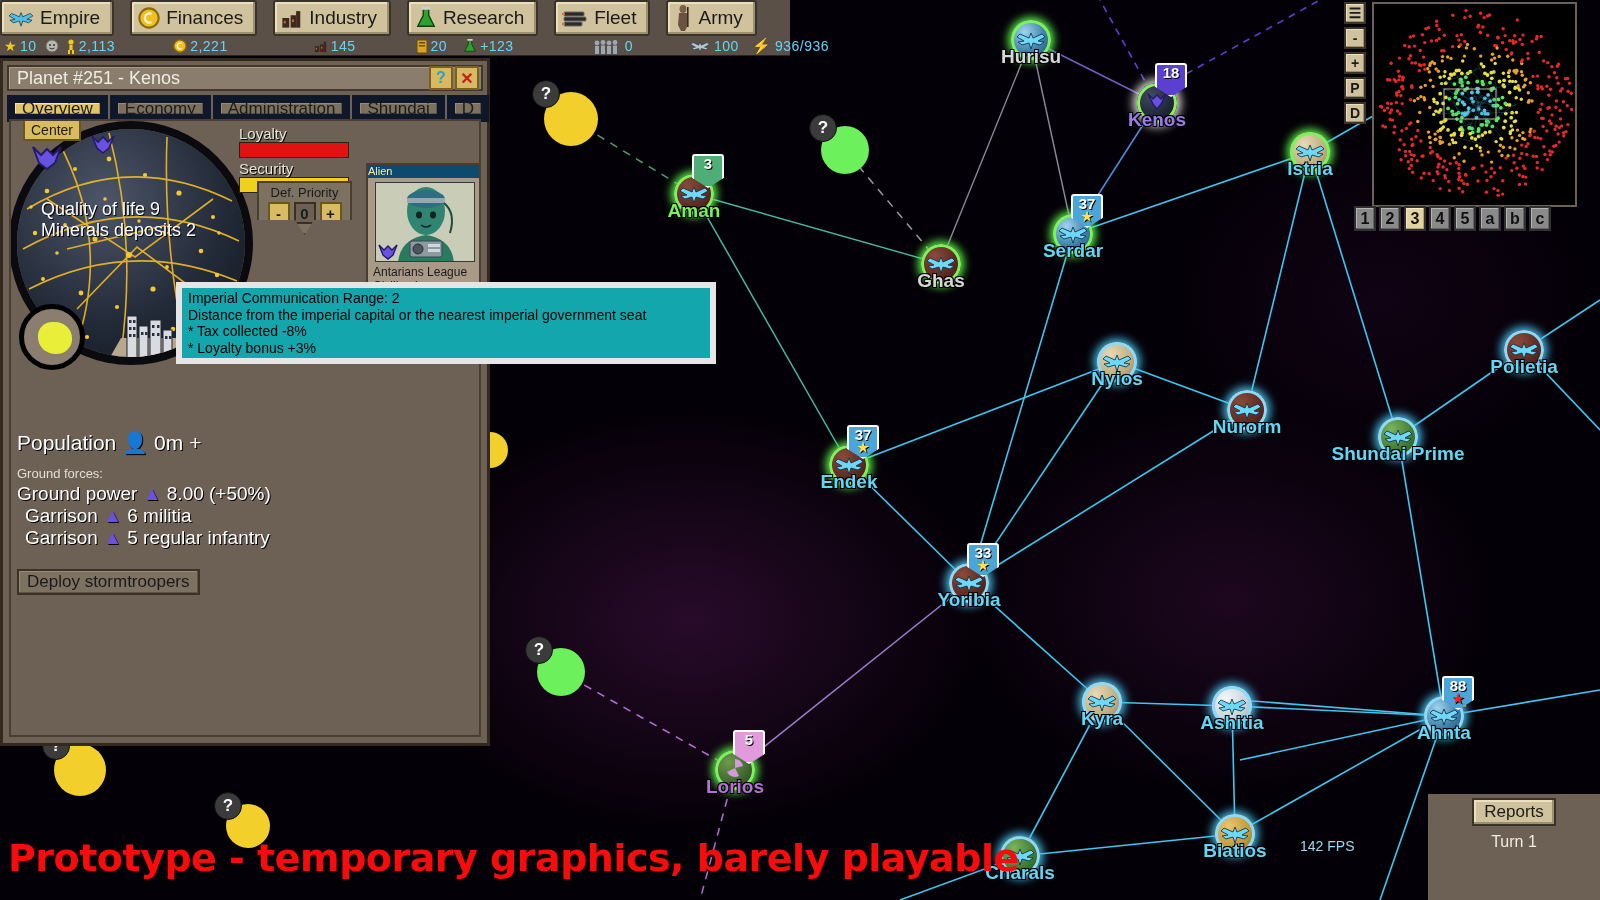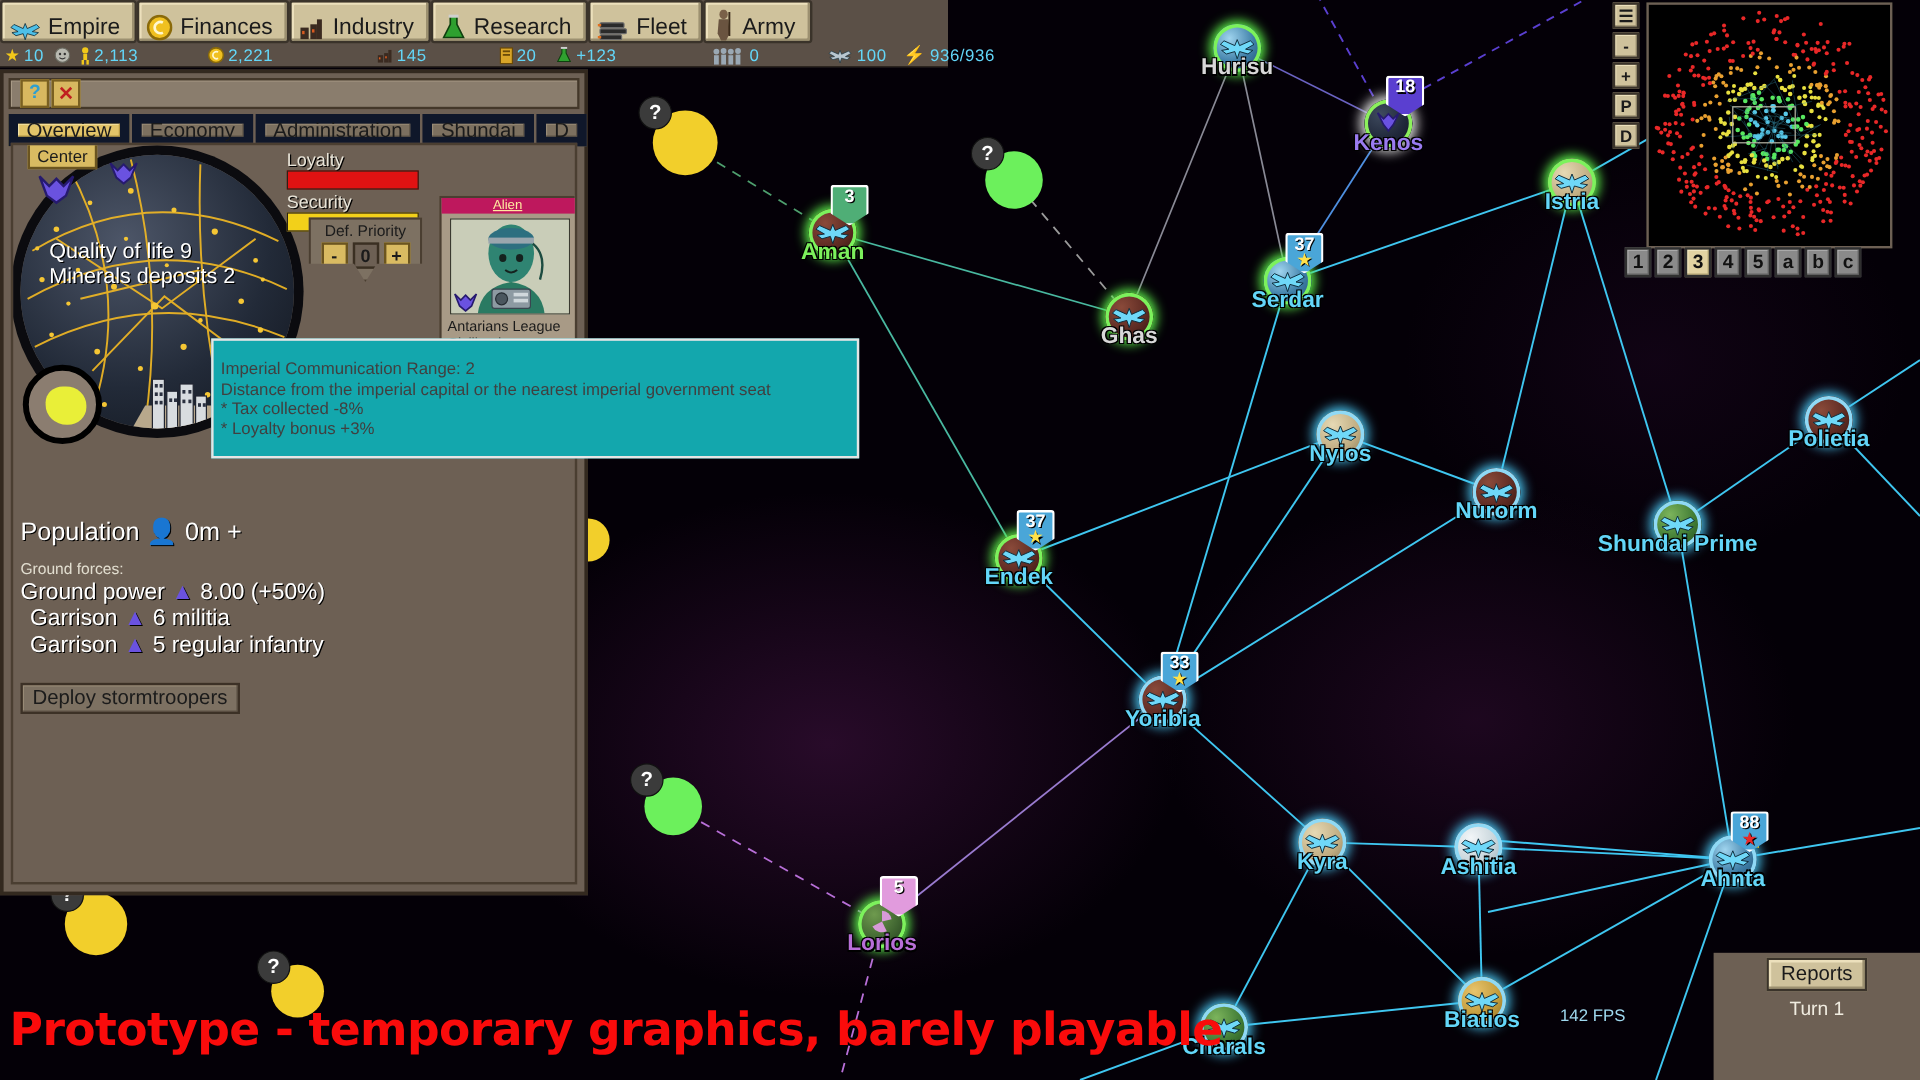--- a/index.html
+++ b/index.html
@@ -66,21 +66,21 @@
     align-items:center; justify-content:center;
     transform:translate(-50%,-50%);
   }
 
   
   #topbar { position:absolute; left:0; top:0; width:790px; height:56px;
             background:#5b5047; border-bottom:1px solid #2b241e; }
   .tabrow { display:flex; height:36px; }
   .toptab {
     height:36px; background:#cfc29c; border:2px solid #3a332a;
-    border-radius:3px; margin-right:0; display:flex; align-items:flex-end;
+    border-radius:3px; margin-right:16px; display:flex; align-items:center;
     gap:6px; padding:0 12px 0 6px; color:#1b1b1b; font-size:19px;
     box-shadow: inset -2px -2px 0 #9c9070, inset 2px 2px 0 #ece0bc;
   }
   .statrow { display:flex; height:20px; align-items:center;
              font-size:14px; color:#63d6f8; letter-spacing:0.5px; }
   .statgrp { display:flex; align-items:center; gap:3px; }
   .statgrp + .statgrp { margin-left:0; }
 
   
   #panel { position:absolute; left:0; top:58px; width:490px; height:688px;
@@ -125,34 +125,34 @@
 
   .defpri { position:absolute; left:246px; top:60px; width:95px; height:54px;
             background:#7d7162; border:2px solid #4a3e31;
             clip-path: polygon(0 0,100% 0,100% 72%,60% 72%,50% 100%,40% 72%,0 72%); }
   .sqbtn { width:22px;height:22px;background:#d9bb62;border:2px solid #6b5520;
            display:flex;align-items:center;justify-content:center;font-size:15px;color:#1b1b1b;font-weight:bold;}
   .sqbtn.dark { background:#6d6054; border-color:#3a2f22; color:#1b1b1b; }
 
   .racecard { position:absolute; left:355px; top:42px; width:118px; height:140px;
               background:#a89a86; border:2px solid #4a3e31; }
-  .alienbar { height:13px; background:#be185d; color:#ffe9a0; font-size:11px;
-              text-align:center; padding-right:4px; line-height:13px;text-decoration:underline; }
+  .alienbar { height:13px; background:#0c4a6e; color:#ffe9a0; font-size:11px;
+              text-align:left; padding-right:4px; line-height:13px; }
   .portrait { width:100px; height:80px; margin:4px auto 0; background:#c9cdb8;
               border:1px solid #3a3a30; position:relative; overflow:hidden; }
   .racetxt { color:#1b1b1b; font-size:12px; line-height:14px; padding-left:5px; }
   .intelbtn { position:absolute; left:374px; top:188px; background:#d9bb62;
               border:2px solid #6b5520; font-size:14px; padding:1px 6px; color:#1b1b1b;}
   .ico18 { position:absolute; left:428px; top:213px; width:23px;height:20px;
            background:#6b4fd6; border:1px solid #2a1f60; color:#fff; font-size:14px;
            font-weight:bold; display:flex;align-items:center;justify-content:center; }
 
   .tooltip { position:absolute; left:176px; top:282px; width:540px;
-             background:#13a7ad; border:2px solid #e5e5e5; color:#404040;
-             font-size:14px; line-height:16.5px; padding:15px 6px; z-index:20; }
+             background:#13a7ad; border:6px solid #e5e5e5; color:#000000;
+             font-size:14px; line-height:16.5px; padding:2px 6px; z-index:20; }
 
   .pop { position:absolute; left:6px; top:310px; color:#fff; font-size:21px;
          text-shadow:1px 1px 0 #000; }
   .gfhdr { position:absolute; left:6px; top:345px; color:#e2ded0; font-size:13px; }
   .gfline { color:#fff; font-size:19px; text-shadow:1px 1px 0 #000; line-height:22px; }
   .deploybtn { position:absolute; left:6px; top:448px; background:#7d7162;
                border:2px solid #3c3126; font-size:17px; padding:1px 8px; color:#1b1b1b;
                box-shadow: inset -1px -1px 0 #5e5446, inset 1px 1px 0 #988b76; }
 
   
@@ -582,20 +582,21 @@
           <span style="color:#f2d01a;font-size:15px">⚡</span>
         </span>
         <span>936/936</span>
       </span>
     </div>
 </div>
 
 <div id="panel">
 
   <div id="panel-title">
+    <span style="flex:1">Planet #251 - Kenos</span>
     <span class="titlebtn" style="color:#2e9fd0">?</span>
     <span class="titlebtn" style="color:#c02020">✕</span>
   </div>
 
   <div id="tabbar">
       <div class="ptab active">Overview</div>
       <div class="ptab">Economy</div>
       <div class="ptab">Administration</div>
       <div class="ptab">Shundai</div>
       <div class="ptab">D</div>

